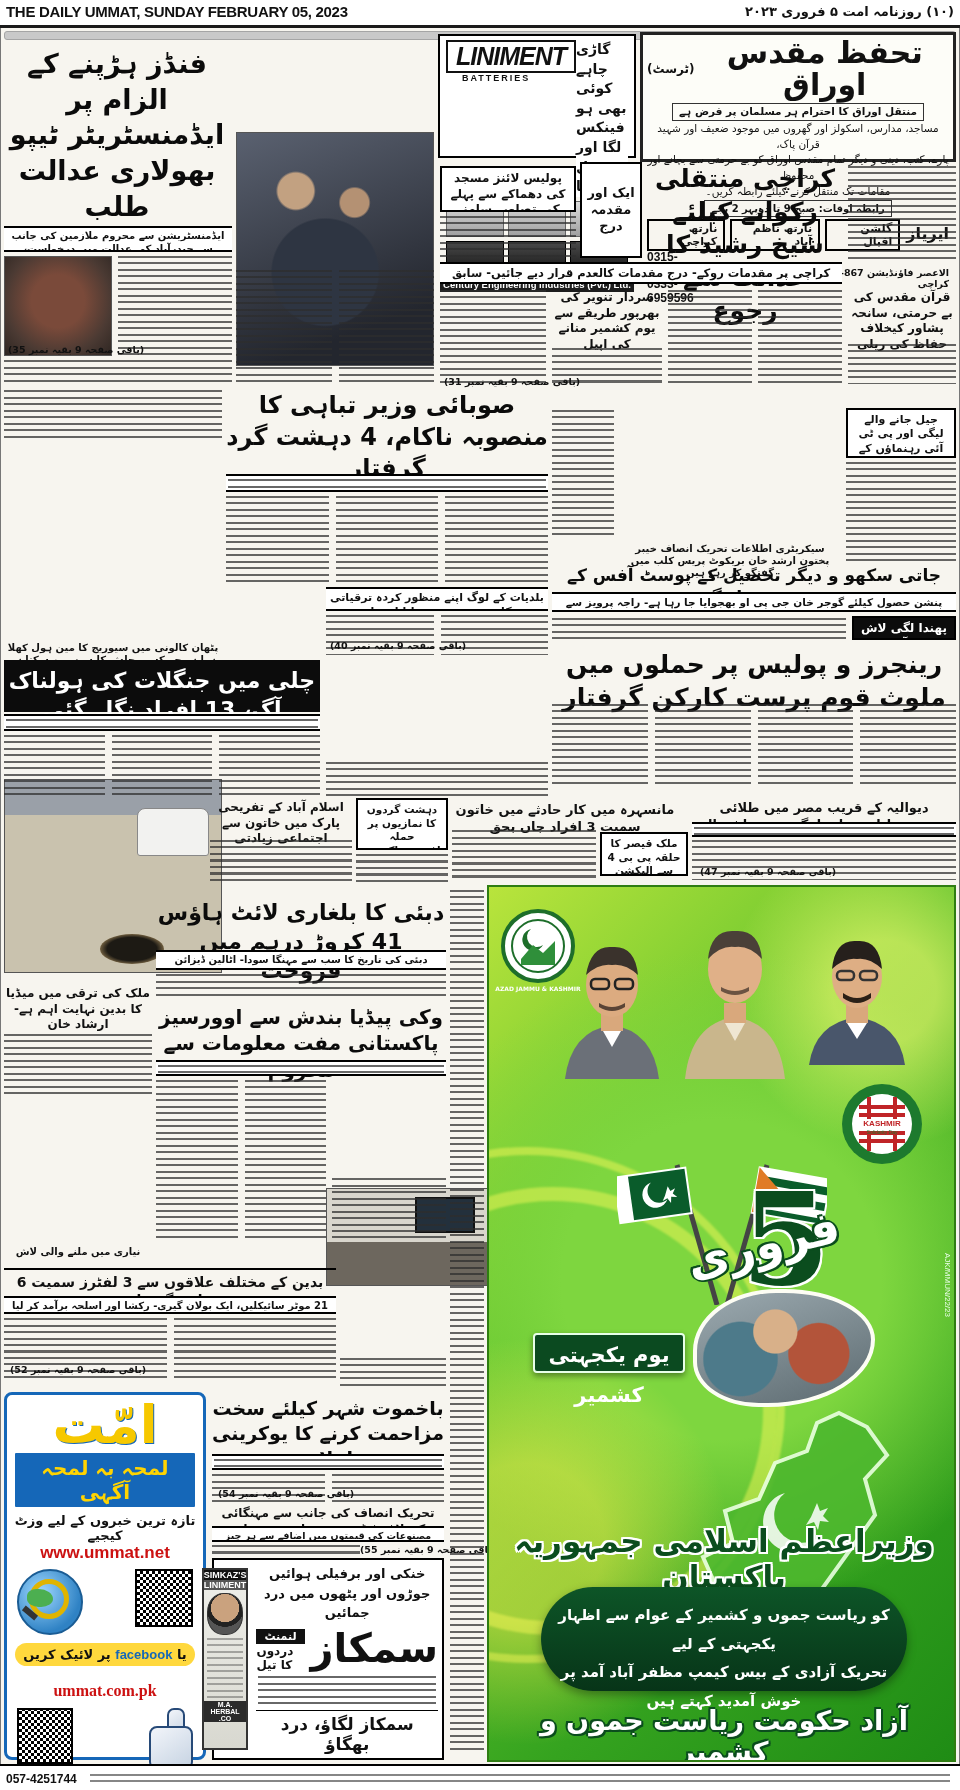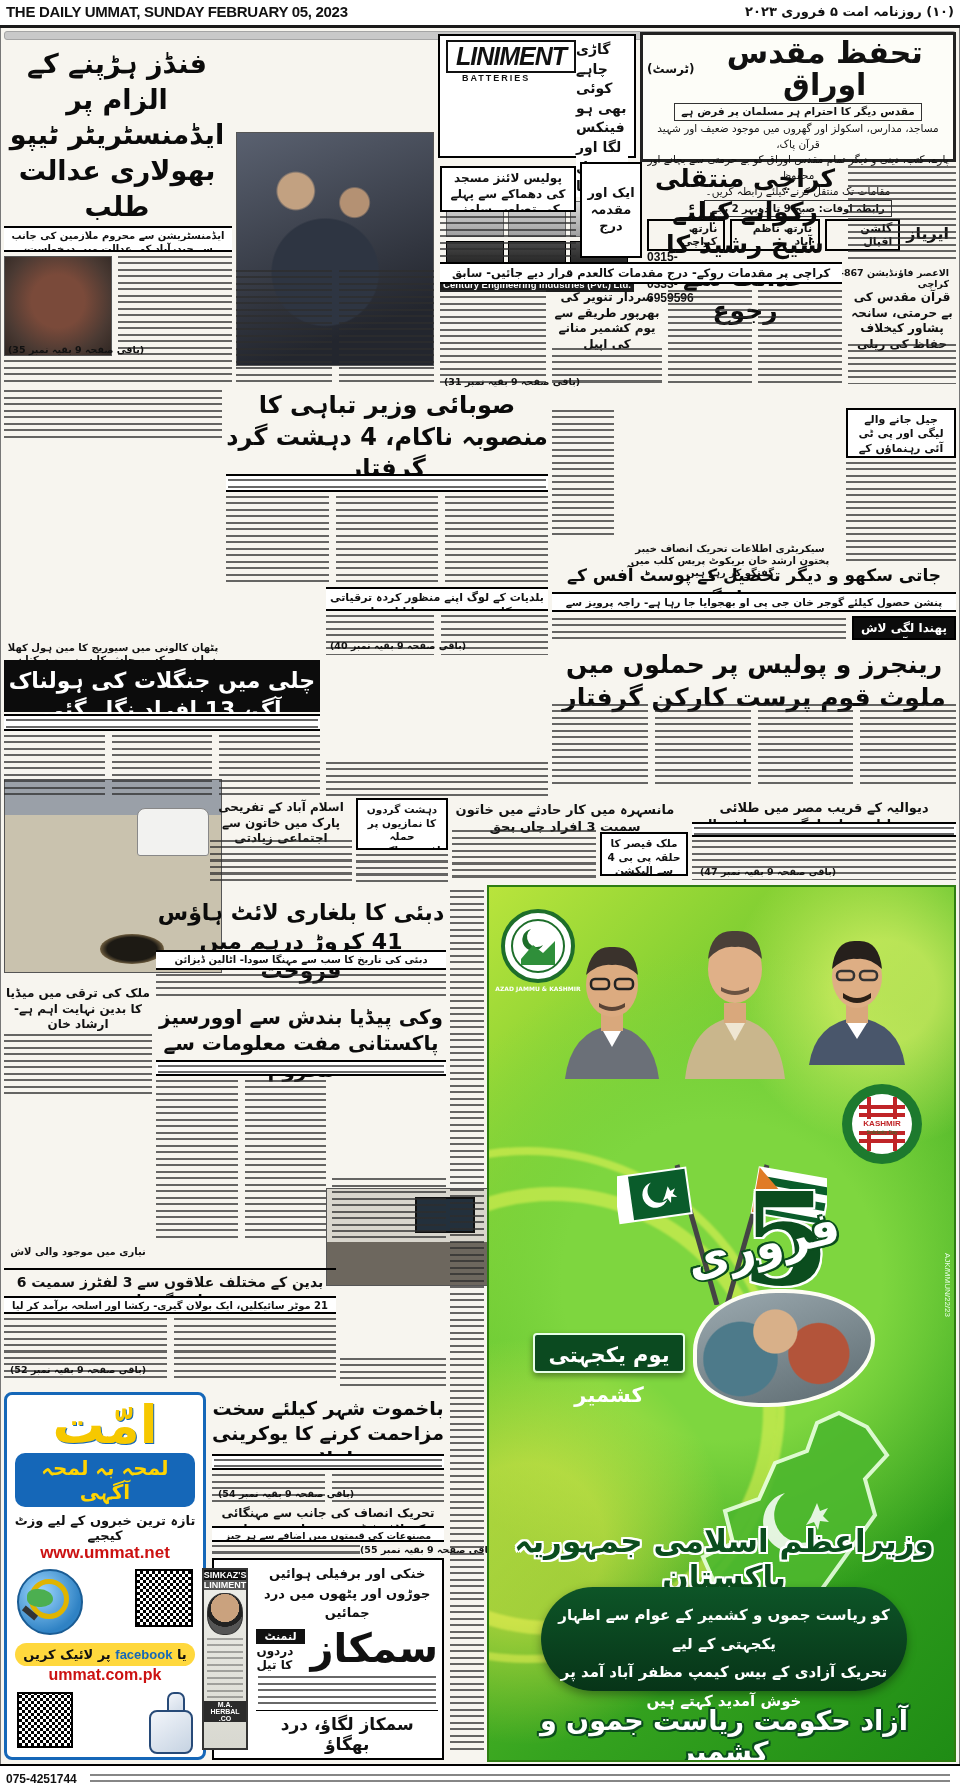--- a/index.html
+++ b/index.html
@@ -51,21 +51,21 @@
   .thz .ln{font-size:10.5px;text-align:center;line-height:1.5;}
   .thz .ln1{border:1.5px solid #333;display:inline-block;padding:0 6px;font-weight:bold;}
   .thz .areas{display:flex;gap:5px;direction:rtl;justify-content:center;margin-top:2px;}
   .thz .areas span{border:2px solid #000;padding:1px 6px;font-size:11px;font-weight:bold;}
   .thz .arealbl{font-weight:900;font-size:16px;}
   .thz .phones{font-family:"Liberation Sans",sans-serif;font-weight:bold;font-size:12px;line-height:1.15;}
   .thz .addr{font-size:9.5px;font-weight:bold;}
   
   .uweb{border:3px solid #1567b8;border-radius:8px;background:#fff;}
   .uweb .lg{color:#f6c800;font-weight:900;font-size:52px;text-align:center;line-height:1.0;text-shadow:1px 1px 0 #1567b8;}
-  .uweb .tg{background:#1567b8;color:#ffd400;font-weight:900;font-size:20px;text-align:center;border-radius:10px;margin:2px 8px;padding:3px 0;}
+  .uweb .tg{background:#1567b8;color:#ffd400;font-weight:900;font-size:20px;text-align:center;border-radius:1px;margin:2px 8px;padding:3px 0;}
   .uweb .visit{font-size:13px;font-weight:bold;text-align:center;margin-top:6px;}
   .uweb .url{color:#cc1111;font-weight:900;font-size:17px;text-align:center;font-family:"Liberation Sans",sans-serif;}
   .globe{width:62px;height:62px;border-radius:50%;background:radial-gradient(circle at 35% 35%,#9fd8ff,#2f82c4 70%);position:relative;border:2px solid #1a5c94;}
   .globe:after{content:"";position:absolute;left:8px;top:18px;width:26px;height:18px;background:#4caf50;border-radius:40% 60% 50% 50%;}
   .mag{position:absolute;width:30px;height:30px;border:5px solid #e0b400;border-radius:50%;left:10px;top:8px;}
   .mag:after{content:"";position:absolute;width:16px;height:6px;background:#333;transform:rotate(40deg);left:-12px;top:26px;}
   .qr{background:
       repeating-linear-gradient(0deg,#000 0 3px,#fff 3px 6px),
       repeating-linear-gradient(90deg,#000 0 3px,#fff 3px 6px);
       background-blend-mode:difference;border:2px solid #000;}
@@ -153,21 +153,21 @@
       <div></div>
     </div>
   <div class="foot">Century Engineering Industries (Pvt.) Ltd.</div>
 </div>
 
 <div class="abs thz rtl" style="left:640px;top:32px;width:316px;height:130px;padding:2px 4px;">
   <div style="display:flex;justify-content:center;gap:6px;align-items:center;">
     <div class="ttl">تحفظ مقدس اوراق</div>
     <div class="trust">(ٹرسٹ)</div>
   </div>
-  <div style="text-align:center;"><span class="ln ln1">مقدس دیگر کا احترام ہر مسلمان پر فرض ہے</span></div>
+  <div style="text-align:center;"><span class="ln ln1">منتقل اوراق کا احترام ہر مسلمان پر فرض ہے</span></div>
   <div class="ln">مساجد، مدارس، اسکولز اور گھروں میں موجود ضعیف اور شہید قرآن پاک،</div>
   <div class="ln">پارے، کتب، دینی و دیگر تمام مقدس اوراق کو بے حرمتی سے بچانے اور محفوظ</div>
   <div class="ln"><span>مقامات تک منتقل کرنے کیلئے رابطہ کریں۔</span>
     <span class="ln1" style="font-size:10px;">رابطہ اوقات: صبح 9 تا دوپہر 2 بجے</span></div>
   <div style="display:flex;direction:rtl;align-items:center;gap:6px;">
     <span class="arealbl">ایریاز</span>
     <div class="areas">
       <span>گلشن اقبال</span>
       <span>نارتھ ناظم آباد</span>
       <span>نارتھ کراچی</span>
@@ -277,21 +277,21 @@
 <div class="abs cont rtl" style="left:700px;top:866px;">(باقی صفحہ 9 بقیہ نمبر 47)</div>
 
 <div class="abs ph ph-doc" style="left:4px;top:818px;width:148px;height:148px;">
   <div style="position:absolute;left:10px;top:8px;width:110px;height:130px;background:#f4f2ea;border:1px solid #999;transform:rotate(-3deg);">
     <div class="sim" style="margin:10px 8px;height:105px;opacity:.45;"></div>
   </div>
 </div>
 <div class="abs minih rtl" style="left:4px;top:986px;width:148px;height:44px;font-size:12px;">ملک کی ترقی میں میڈیا کا بدین نہایت اہم ہے- ارشاد خان</div>
 <div class="abs sim" style="left:4px;top:1034px;width:148px;height:60px;"></div>
 
-<div class="abs cap rtl" style="left:4px;top:1246px;width:148px;">نیاری میں موجود والی لاش</div>
+<div class="abs cap rtl" style="left:4px;top:1246px;width:148px;">نیاری میں ملنے والی لاش</div>
 
 <div class="abs nh rtl" style="left:156px;top:898px;width:290px;height:50px;font-size:22px;">دبئی کا بلغاری لائٹ ہاؤس 41 کروڑ درہم میں فروخت</div>
 <div class="abs bar rtl" style="left:156px;top:950px;width:290px;height:20px;font-size:10px;">دبئی کی تاریخ کا سب سے مہنگا سودا- اٹالین ڈیزائن عمارت دبئی کی ماتحت کمپنی مراس تعمیر کر رہی ہے</div>
 <div class="abs sim" style="left:156px;top:974px;width:290px;height:26px;"></div>
 
 <div class="abs nh rtl" style="left:156px;top:1004px;width:290px;height:54px;font-size:20px;">وکی پیڈیا بندش سے اوورسیز پاکستانی مفت معلومات سے محروم</div>
 <div class="abs bar" style="left:156px;top:1060px;width:290px;height:16px;">
     <div class="sim" style="height:8px;margin-top:1px;"></div>
   </div>
 <div class="abs cols" style="left:156px;top:1080px;width:170px;height:158px;">
@@ -320,21 +320,21 @@
     <div class="globe">
         <div class="mag"></div>
       </div>
     <div class="qr" style="width:54px;height:54px;"></div>
   </div>
   <div class="fbbub rtl" style="margin:8px 8px 0 8px;">
     <span>یا</span>
     <span class="fb">facebook</span>
     <span>پر لائیک کریں</span>
   </div>
-  <div class="url2" style="margin-top:0;">ummat.com.pk</div>
+  <div class="url2" style="margin-top:16px;font-family:Liberation Serif, serif;">ummat.com.pk</div>
   <div style="display:flex;justify-content:space-between;padding:8px 10px 0 10px;">
     <div class="qr" style="width:52px;height:52px;"></div>
     <div class="thumb">
         <div class="up"></div>
         <div class="fist"></div>
       </div>
   </div>
 </div>
 
 <div class="abs nh rtl" style="left:212px;top:1396px;width:232px;height:56px;font-size:19px;">باخموت شہر کیلئے سخت مزاحمت کرنے کا یوکرینی اعلان</div>
@@ -473,15 +473,15 @@
     <div>تحریک آزادی کے بیس کیمپ مظفر آباد آمد پر</div>
     <div>خوش آمدید کہتے ہیں</div>
   </div>
 
   <div class="abs wtxt-outline rtl" style="left:40px;top:818px;width:390px;font-size:27px;font-weight:900;text-align:center;">آزاد حکومت ریاست جموں و کشمیر</div>
 
   <div class="abs" style="right:2px;top:430px;font-size:8px;color:#eaffea;transform:rotate(90deg);transform-origin:right top;font-family:'Liberation Sans',sans-serif;">AJK/MMUN/22/23</div>
 </div>
 
 <div class="abs imprint" style="left:0;top:1764px;width:960px;height:26px;">
-  <div class="ph">075-4251744</div>
+  <div class="ph">057-4251744</div>
   <div class="sim" style="position:absolute;left:90px;top:8px;width:860px;height:10px;opacity:.8;"></div>
 </div>
 
 </body></html>

